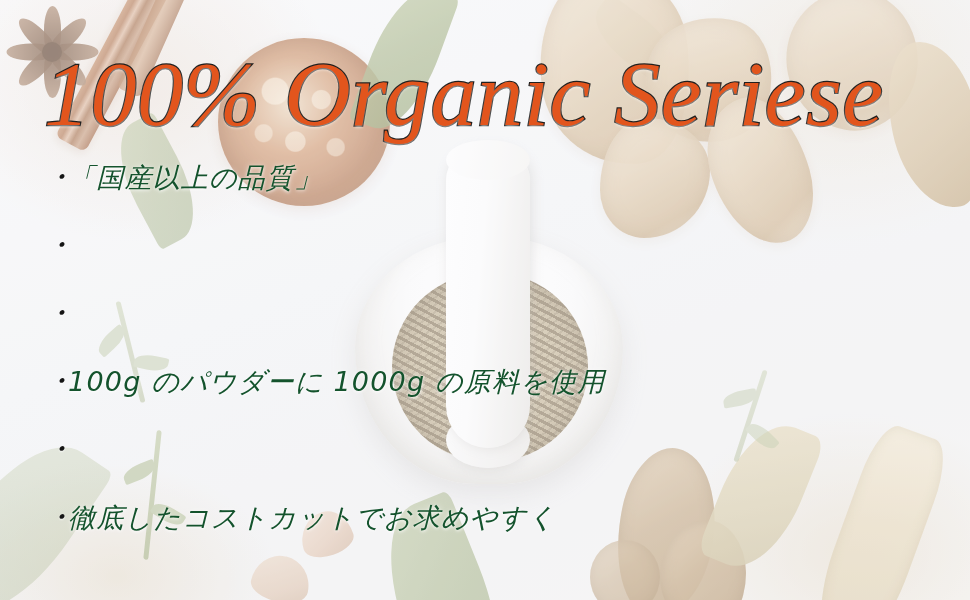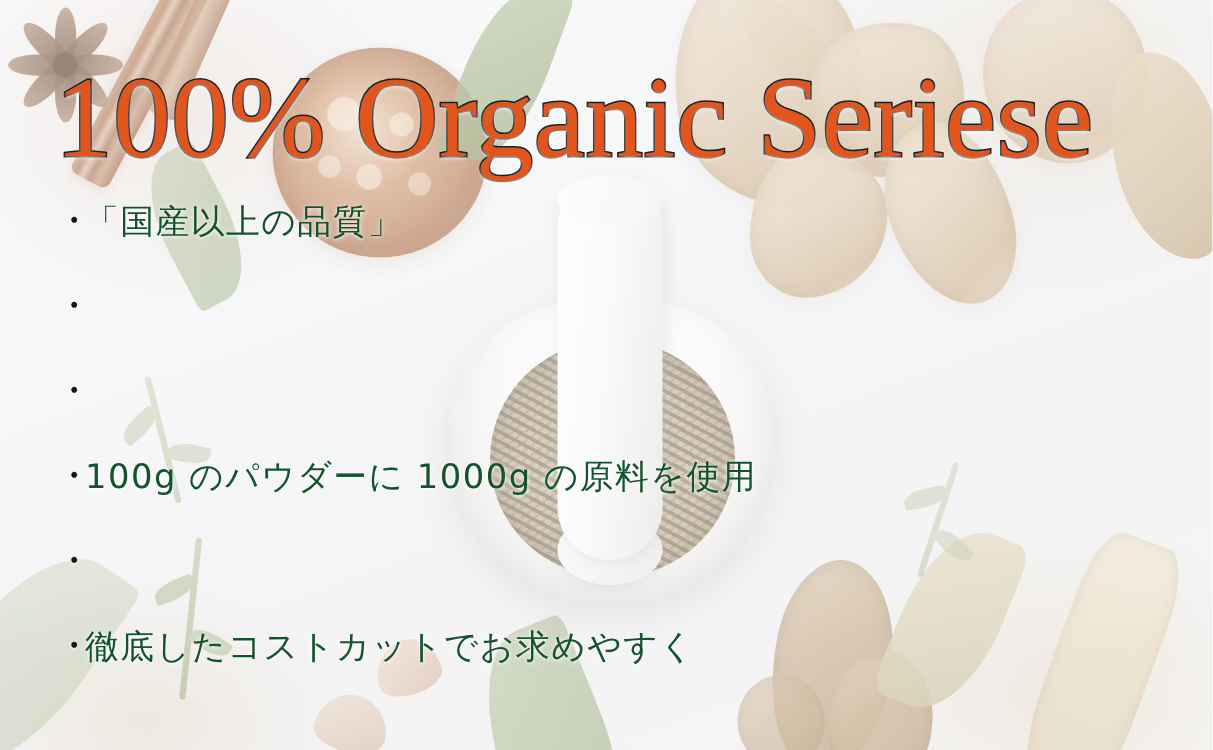--- a/index.html
+++ b/index.html
@@ -8,20 +8,21 @@
     padding: 0;
     background: #ffffff;
   }
   #banner {
     position: relative;
     width: 970px;
     height: 600px;
     overflow: hidden;
     background: #f7f7f7;
     font-family: "Liberation Sans", "DejaVu Sans", sans-serif;
+    font-style: italic;
     -webkit-font-smoothing: antialiased;
   }
 
   
   .bg-layer {
     position: absolute;
     inset: 0;
     background:
       radial-gradient(ellipse 260px 180px at 12% 96%, rgba(226,212,186,.55) 0%, rgba(226,212,186,0) 62%),
       radial-gradient(ellipse 300px 220px at 88% 92%, rgba(222,206,178,.45) 0%, rgba(222,206,178,0) 64%),

